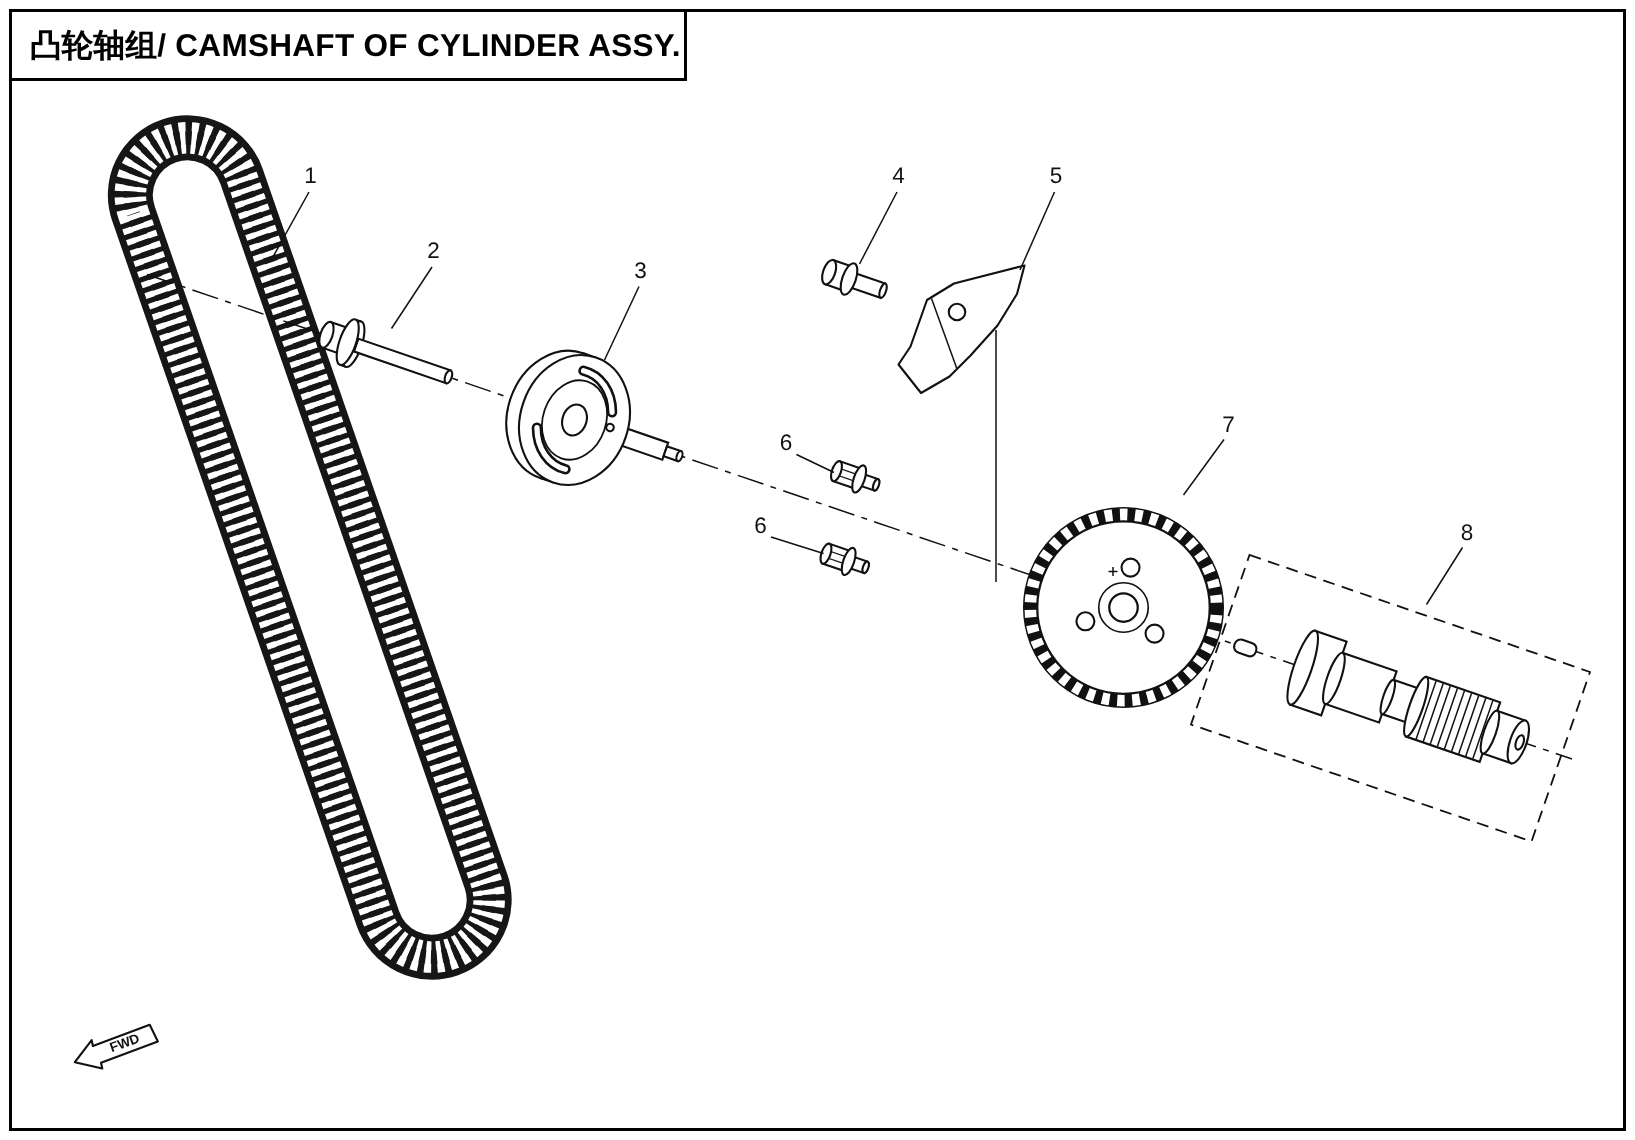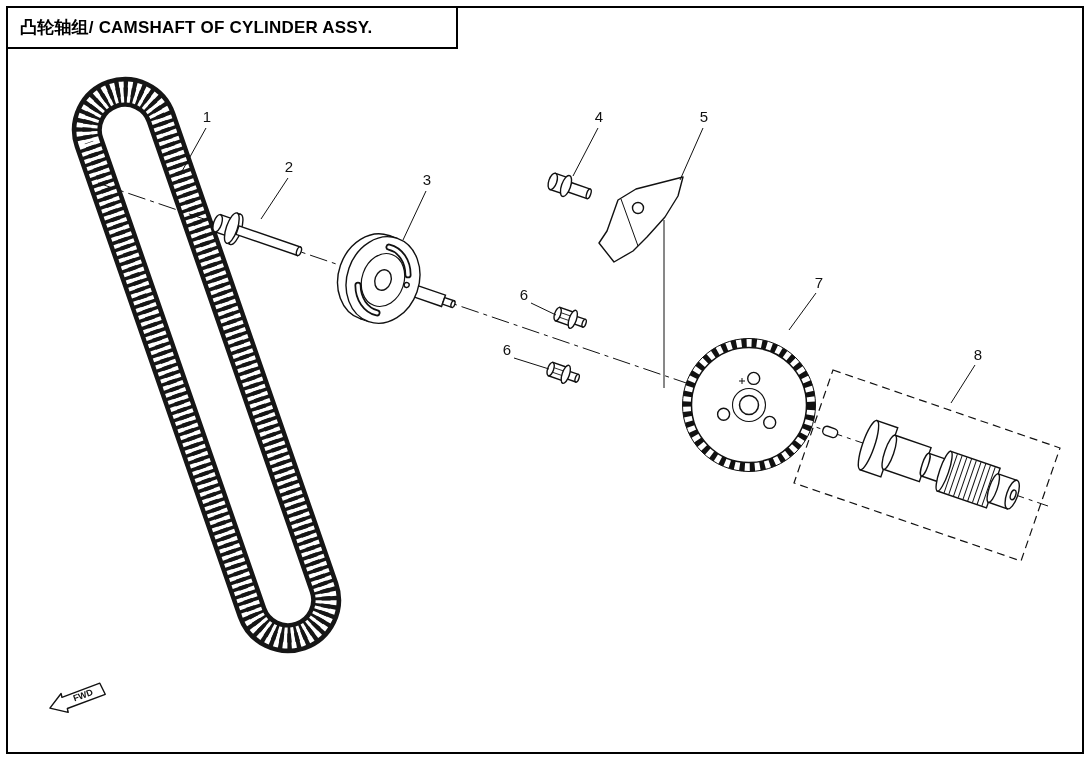--- a/index.html
+++ b/index.html
@@ -4,21 +4,21 @@
 <style>
   html,body { margin:0; padding:0; background:#e8e8e8; }
   .page {
     position:relative; width:1090px; height:760px; background:#fff;
     font-family:"Liberation Sans", sans-serif; overflow:hidden; margin:0 auto;
   }
   .frame { position:absolute; inset:6px; border:2px solid #000; pointer-events:none; }
   .title-block {
     position:absolute; top:6px; left:6px; width:452px; box-sizing:border-box;
     border:2px solid #000; background:#fff; padding:8px 10px 8px 12px;
-    font-size:17px; font-weight:bold; letter-spacing:0.2px; white-space:nowrap; overflow:hidden;
+    font-size:21px; font-weight:bold; letter-spacing:0.2px; white-space:nowrap; overflow:hidden;
   }
   svg.diagram { position:absolute; left:0; top:0; }
   svg .s { fill:#ffffff; stroke:#111111; stroke-width:1.4; }
   svg line { stroke:#111111; }
   svg text { font-family:"Liberation Sans", sans-serif; }
 </style>
 </head>
 <body>
 
 <div class="page">

